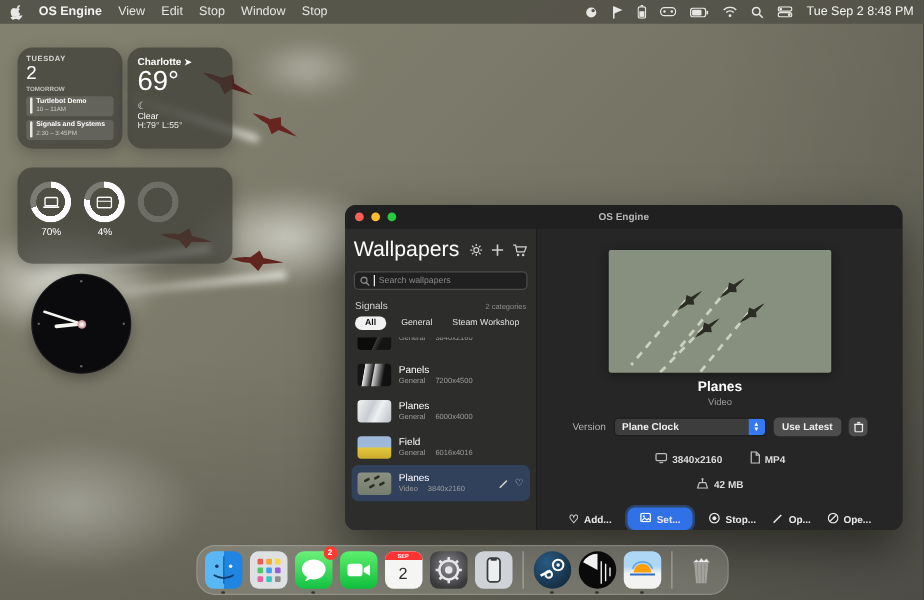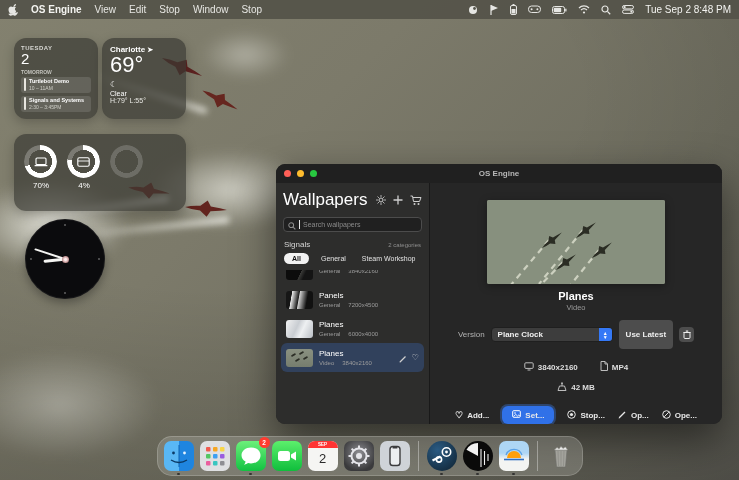--- a/index.html
+++ b/index.html
@@ -96,21 +96,21 @@
   #detail{flex:1;background:#262626;display:flex;flex-direction:column;align-items:center;padding-top:17px;}
   #preview{width:178px;height:99px;border-radius:2px;overflow:hidden;background:#87907e;box-shadow:0 2px 8px rgba(0,0,0,.35);}
   #d-title{font-size:11px;font-weight:bold;color:#fff;margin-top:6px;}
   #d-sub{font-size:7.5px;color:#9a9a9a;margin-top:1px;}
   .vrow{display:flex;align-items:center;gap:6px;margin-top:8px;}
   .vrow .vl{font-size:8px;color:#b3b3b3;}
   .popup{width:122px;height:15px;background:#3d3d3d;border:1px solid #1f1f1f;border-radius:4px;display:flex;align-items:center;overflow:hidden;}
   .popup .pv{flex:1;font-size:8px;color:#f0f0f0;padding-left:6px;font-weight:bold;}
   .popup .step{width:13px;height:100%;background:#3478f6;display:flex;flex-direction:column;align-items:center;justify-content:center;color:#fff;font-size:5px;line-height:4px;}
   .btn{background:#4d4d4d;border-radius:4px;color:#ededed;font-size:8px;display:flex;align-items:center;justify-content:center;}
-  #use-latest{height:29px;padding:0 7px;font-weight:bold;}
+  #use-latest{height:15px;padding:0 7px;font-weight:bold;}
   #del-ver{width:15px;height:15px;}
   .irow{display:flex;align-items:center;gap:22px;margin-top:12px;}
   .ichip{display:flex;align-items:center;gap:4px;font-size:8px;color:#dedede;font-weight:bold;}
   .srow{margin-top:9px;}
   .actions{display:flex;align-items:center;gap:13px;margin-top:13px;}
   .act{display:flex;align-items:center;gap:4px;font-size:8px;color:#e8e8e8;font-weight:bold;}
   .act.primary{background:#3071e8;border-radius:6px;padding:4px 10px;box-shadow:0 0 0 2px rgba(64,128,240,.35);}
   
   #dock{position:absolute;left:50%;bottom:4px;transform:translateX(-50%);height:40px;border-radius:15px;
     background:rgba(175,175,168,.34);border:1px solid rgba(255,255,255,.18);
@@ -385,20 +385,30 @@
             <div class="wp-row">
               <div class="thumb th-frost"></div>
               <div>
                 <div class="nm">Planes</div>
                 <div class="meta">
                     <span>General</span>
                     <span>6000x4000</span>
                   </div>
               </div>
             </div>
+            <div class="wp-row">
+              <div class="thumb th-field"></div>
+              <div>
+                <div class="nm">Field</div>
+                <div class="meta">
+                    <span>General</span>
+                    <span>6016x4016</span>
+                  </div>
+              </div>
+            </div>
             <div class="wp-row sel">
               <div class="thumb th-planes">
                 <i style="left:5px;top:5px;"></i>
                   <i style="left:13px;top:3px;"></i>
                   <i style="left:9px;top:10px;"></i>
                   <i style="left:17px;top:8px;"></i>
               </div>
               <div>
                 <div class="nm">Planes</div>
                 <div class="meta">

